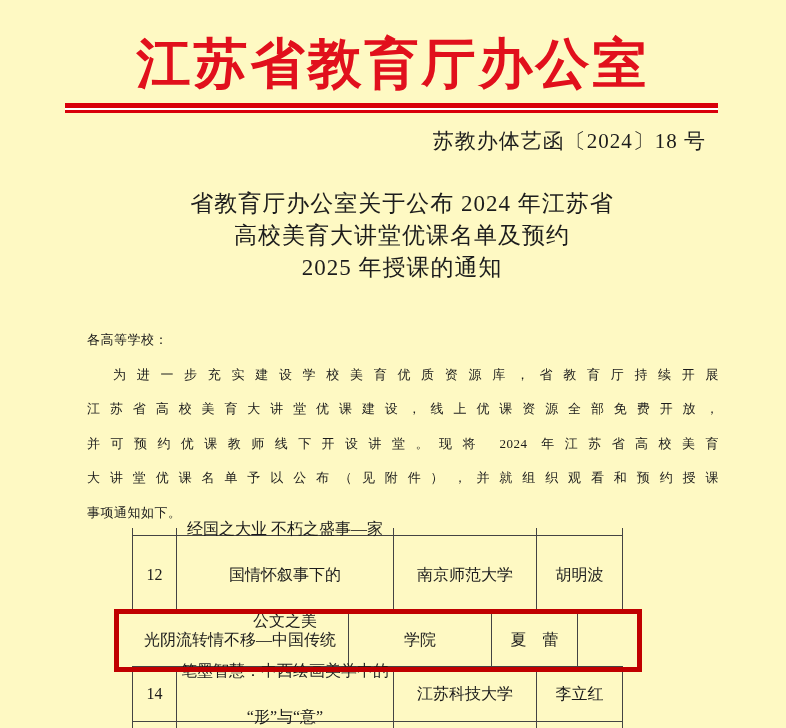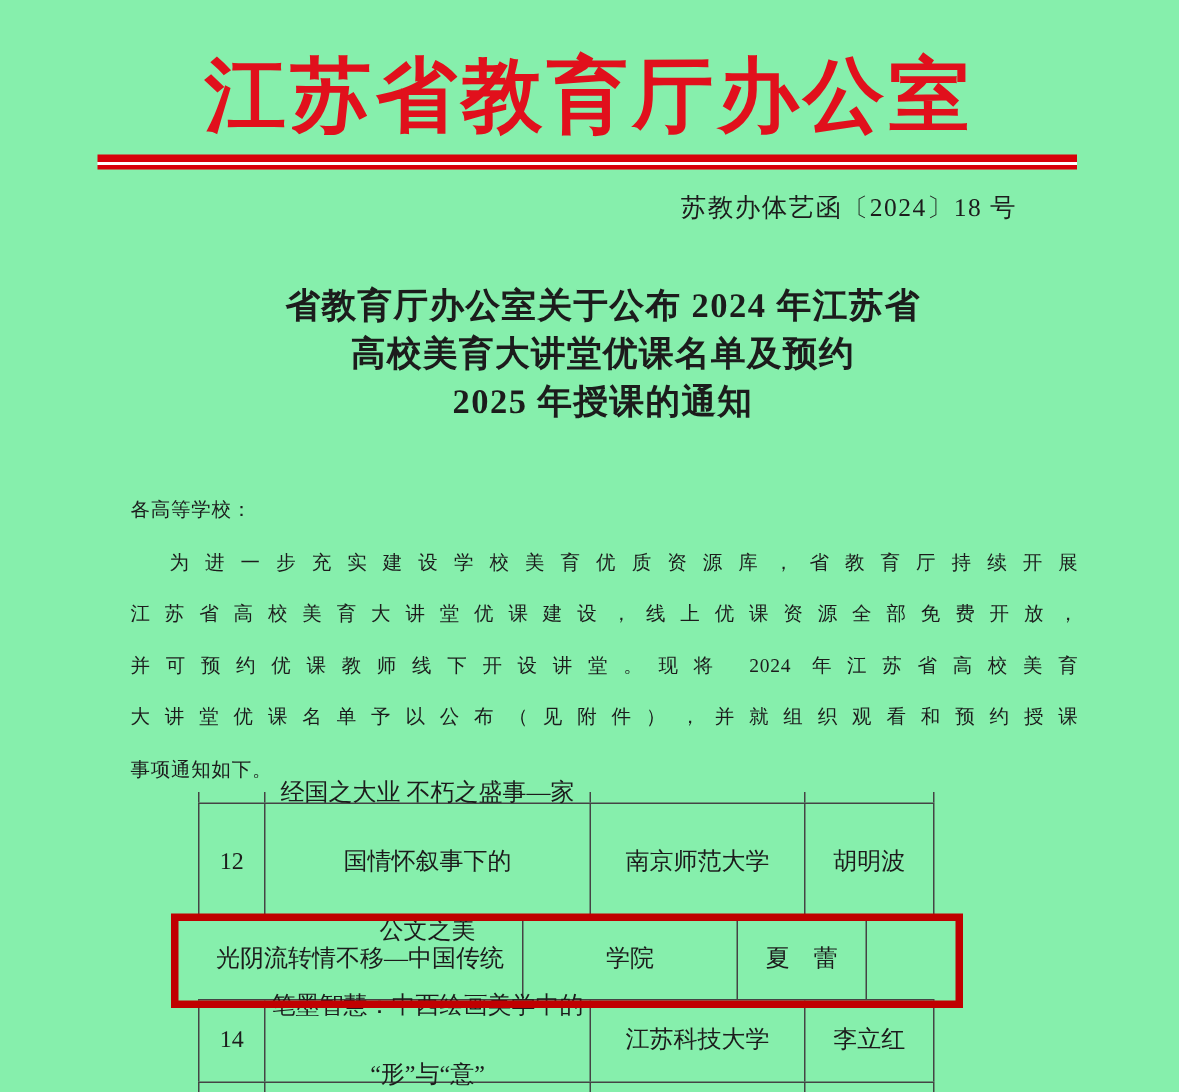--- a/index.html
+++ b/index.html
@@ -4,37 +4,37 @@
 <style>
   :root{
     --header-red:#e1101c;
     --sep-red:#d8000a;
     --hl-red:#c00000;
     --tl:#444444;
     --ink:#1c1c1c;
   }
   html,body{margin:0;padding:0;background:#ffffff;}
   #page{
-    position:relative;width:786px;height:728px;background:#86efac;
+    position:relative;width:786px;height:728px;background:#fef9c3;
     overflow:hidden;font-family:"Liberation Serif","DejaVu Serif",serif;color:var(--ink);
   }
   .agency{
     position:absolute;top:28px;left:0;width:786px;text-align:center;
     font-size:54px;font-weight:bold;color:var(--header-red);letter-spacing:3px;white-space:nowrap;
   }
   .sep{position:absolute;left:65px;top:103px;width:653px;}
   .sep .bar1{height:5px;background:var(--sep-red);}
   .sep .gap{height:2px;background:#ffffff;}
   .sep .bar2{height:3px;background:var(--sep-red);}
   .docnum{
-    position:absolute;top:127px;right:108px;font-size:17px;letter-spacing:1px;white-space:nowrap;
+    position:absolute;top:127px;right:80px;font-size:21px;letter-spacing:1px;white-space:nowrap;
   }
   .doctitle{
     position:absolute;top:188px;left:78px;width:648px;text-align:center;
-    font-size:23px;font-weight:bold;line-height:32px;letter-spacing:1px;
+    font-size:23px;font-weight:normal;line-height:32px;letter-spacing:1px;
   }
   .bodytext{
     position:absolute;top:323px;left:87px;width:632px;
     font-size:13px;line-height:34.6px;letter-spacing:0.5px;
   }
   .bodytext .bl{white-space:nowrap;}
   .bodytext .bl.jst{white-space:normal;text-align:justify;text-align-last:justify;}
   .bodytext .bl.indent{text-indent:2em;}
   .tablewrap{position:absolute;left:132px;top:528px;font-size:16px;}
   .trow{display:flex;border-top:1px solid var(--tl);box-sizing:content-box;}

